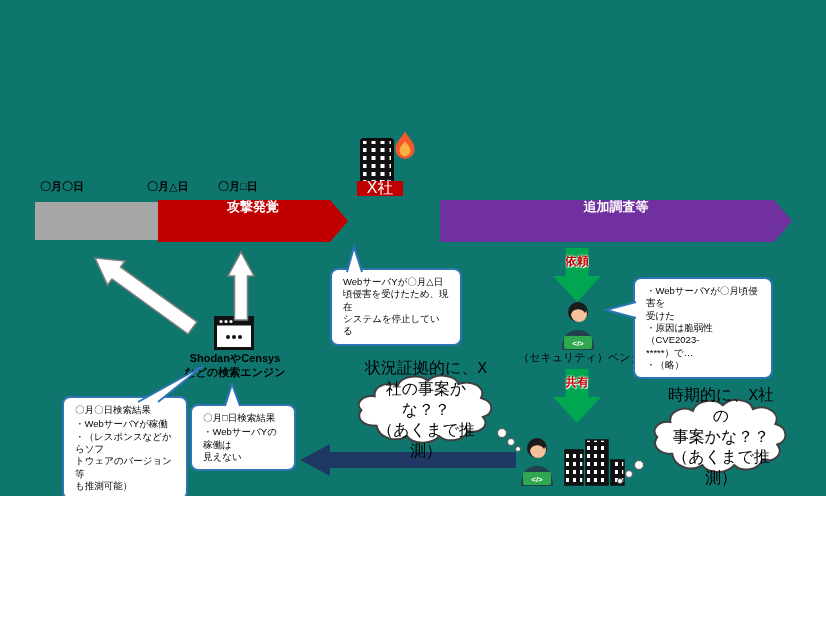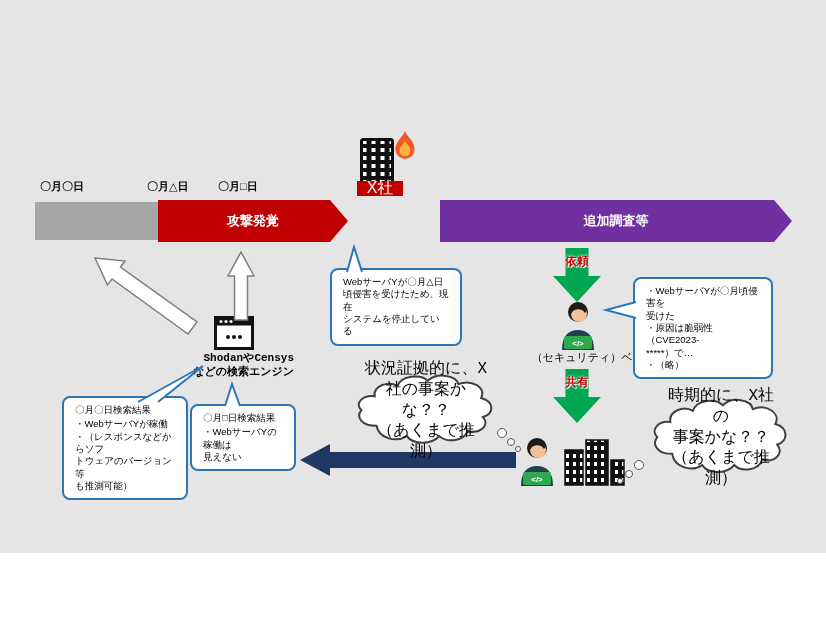--- a/index.html
+++ b/index.html
@@ -1,22 +1,22 @@
 <!DOCTYPE html>
 <html><head>
 <meta charset="utf-8">
 <style>
   * { margin:0; padding:0; box-sizing:border-box; }
   html,body { background:#fff; }
   body { font-family:"Liberation Sans","DejaVu Sans",sans-serif; color:#000; }
-  #canvas { position:relative; width:826px; height:553px; background:#e5e5e5; overflow:hidden; margin:0 auto; }
+  #canvas { position:relative; width:826px; height:496px; background:#0f766e; overflow:hidden; margin:0 auto; }
 
   .date { position:absolute; top:179px; font-size:11px; font-weight:bold; white-space:nowrap; }
 
-  .tl-arrow { position:absolute; display:flex; align-items:center; justify-content:center;
+  .tl-arrow { position:absolute; display:flex; align-items:flex-start; justify-content:center;
               clip-path:polygon(0 0, calc(100% - 18px) 0, 100% 50%, calc(100% - 18px) 100%, 0 100%); }
   .tl-label { color:#fff; font-weight:bold; font-size:13px; text-align:center; white-space:pre-line; line-height:1.15; }
   .z1{z-index:1}.z2{z-index:2}.z3{z-index:3}
 
   .xlabel { position:absolute; left:357px; top:181px; width:46px; height:15px; background:#c00000;
             color:#fff; font-size:16px; font-weight:normal; display:flex; align-items:center; justify-content:center; z-index:4; }
 
   .callout { position:absolute; background:#fff; border:2px solid #2e75b6; border-radius:8px;
              padding:6px 11px; font-size:9.5px; line-height:1.3; z-index:5; }
   .callout .body { white-space:pre-line; }
@@ -27,21 +27,21 @@
                 clip-path:polygon(26% 0,74% 0,74% 52%,100% 52%,50% 100%,0 52%,26% 52%); }
   .da-label { position:absolute; width:100%; top:5px; text-align:center; color:#c00000; font-weight:bold;
               font-size:12px; text-shadow:0 0 2px #fff,0 0 2px #fff,1px 1px 1px #fff; }
 
   .cloud { position:absolute; z-index:4; }
   .cloud svg { position:absolute; inset:0; }
   .cloud .ct { position:absolute; inset:0; display:flex; align-items:center; justify-content:center;
                text-align:center; font-size:16px; line-height:1.3; white-space:pre-line; padding:10px 14px; z-index:1;font-family:Liberation Mono, monospace; }
   .tdot { position:absolute; background:#fff; border:1.5px solid #555; border-radius:50%; z-index:5; }
 
-  .caption { position:absolute; text-align:right; white-space:pre-line;font-family:Liberation Mono, monospace; }
+  .caption { position:absolute; text-align:center; white-space:pre-line; }
   .vendor-label { left:505px; top:350px; width:150px; font-size:11px; }
   .search-label { left:176px; top:352px; width:118px; font-size:11px; font-weight:bold; line-height:1.25; }
 
   .iconpos { position:absolute; z-index:4; }
 </style>
 </head>
 <body>
 
 <div id="canvas">
 

